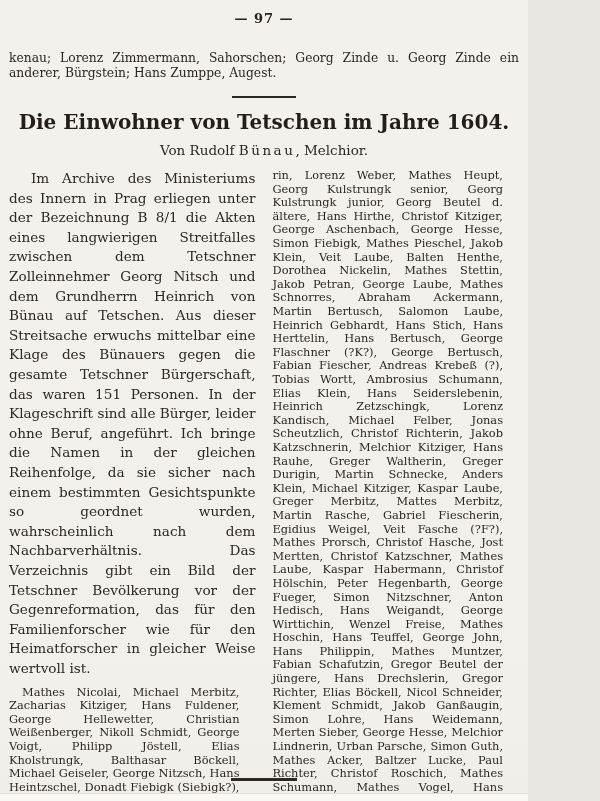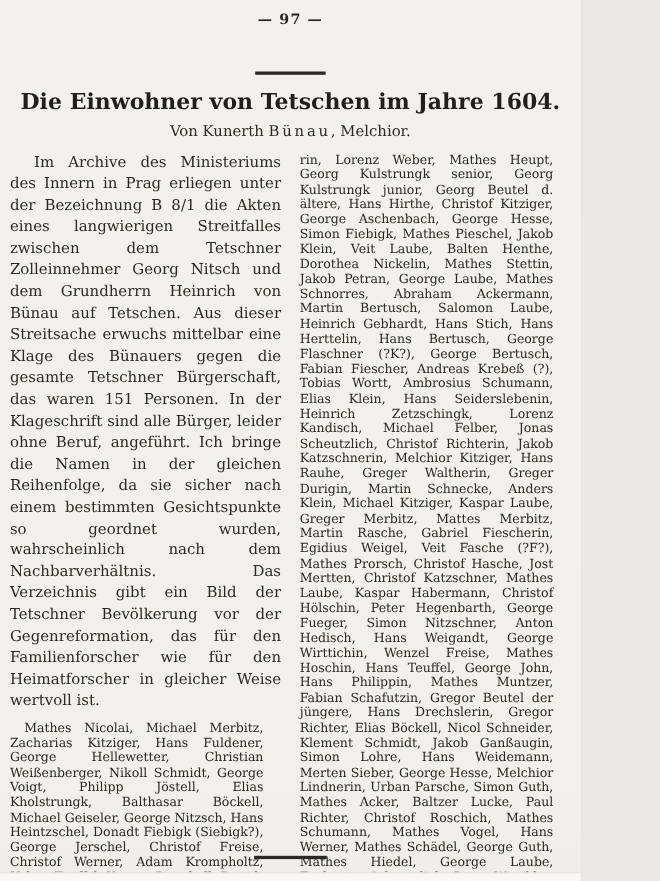--- a/index.html
+++ b/index.html
@@ -81,28 +81,29 @@
   }
 </style>
 </head>
 <body>
 
 <div class="page">
 
   <div class="page-number">— 97 —</div>
 
   <div class="cols continuation">
+    <div class="col">kenau; Lorenz Zimmermann, Sahorschen; Georg Zinde u. Georg Zinde ein anderer, Bürgstein; Hans Zumppe, Augest.</div>
   </div>
 
   <div class="divider"></div>
 
   <h1 class="article-title">Die Einwohner von Tetschen im Jahre 1604.</h1>
 
   <div class="byline">
-    <span>Von Kunerth</span>
+    <span>Von Rudolf</span>
     <span class="author">Bünau</span><span>, Melchior.</span>
   </div>
 
   <div class="cols body-cols">
     <div class="col">
       <p class="intro">Im Archive des Ministeriums des Innern in Prag erliegen unter der Bezeichnung B 8/1 die Akten eines langwierigen Streitfalles zwischen dem Tetschner Zolleinnehmer Georg Nitsch und dem Grundherrn Heinrich von Bünau auf Tetschen. Aus dieser Streitsache erwuchs mittelbar eine Klage des Bünauers gegen die gesamte Tetschner Bürgerschaft, das waren 151 Personen. In der Klageschrift sind alle Bürger, leider ohne Beruf, angeführt. Ich bringe die Namen in der gleichen Reihenfolge, da sie sicher nach einem bestimmten Gesichtspunkte so geordnet wurden, wahrscheinlich nach dem Nachbarverhältnis. Das Verzeichnis gibt ein Bild der Tetschner Bevölkerung vor der Gegenreformation, das für den Familienforscher wie für den Heimatforscher in gleicher Weise wertvoll ist.</p>
       <p class="names">Mathes Nicolai, Michael Merbitz, Zacharias Kitziger, Hans Fuldener, George Hellewetter, Christian Weißenberger, Nikoll Schmidt, George Voigt, Philipp Jöstell, Elias Kholstrungk, Balthasar Böckell, Michael Geiseler, George Nitzsch, Hans Heintzschel, Donadt Fiebigk (Siebigk?), George Jerschel, Christof Freise, Christof Werner, Adam Krompholtz, Urban Teuffel, Kaspar Pieschell, Dauidt Teuffel, Christof Nickel, Hans Ungermann, Jakob Huebener, George Knorrin, Mathes Rasche, Michael Schlendrichtin, Christian Ringk, Baltin Rungin, Wenzel Creutziger (Kreutziger), Adam Koch, George John, Christof Töpperin, Martin Engelhart, Stefan Stoltz, Dauidt Paust, Hans Neuwirth, Jakob Christen, Peter Scheutzlichin, Gregor Kunerth, Balthasar Loh-</p>
     </div>
     <div class="col">
       <p class="names names-right">rin, Lorenz Weber, Mathes Heupt, Georg Kulstrungk senior, Georg Kulstrungk junior, Georg Beutel d. ältere, Hans Hirthe, Christof Kitziger, George Aschenbach, George Hesse, Simon Fiebigk, Mathes Pieschel, Jakob Klein, Veit Laube, Balten Henthe, Dorothea Nickelin, Mathes Stettin, Jakob Petran, George Laube, Mathes Schnorres, Abraham Ackermann, Martin Bertusch, Salomon Laube, Heinrich Gebhardt, Hans Stich, Hans Herttelin, Hans Bertusch, George Flaschner (?K?), George Bertusch, Fabian Fiescher, Andreas Krebeß (?), Tobias Wortt, Ambrosius Schumann, Elias Klein, Hans Seiderslebenin, Heinrich Zetzschingk, Lorenz Kandisch, Michael Felber, Jonas Scheutzlich, Christof Richterin, Jakob Katzschnerin, Melchior Kitziger, Hans Rauhe, Greger Waltherin, Greger Durigin, Martin Schnecke, Anders Klein, Michael Kitziger, Kaspar Laube, Greger Merbitz, Mattes Merbitz, Martin Rasche, Gabriel Fiescherin, Egidius Weigel, Veit Fasche (?F?), Mathes Prorsch, Christof Hasche, Jost Mertten, Christof Katzschner, Mathes Laube, Kaspar Habermann, Christof Hölschin, Peter Hegenbarth, George Fueger, Simon Nitzschner, Anton Hedisch, Hans Weigandt, George Wirttichin, Wenzel Freise, Mathes Hoschin, Hans Teuffel, George John, Hans Philippin, Mathes Muntzer, Fabian Schafutzin, Gregor Beutel der jüngere, Hans Drechslerin, Gregor Richter, Elias Böckell, Nicol Schneider, Klement Schmidt, Jakob Ganßaugin, Simon Lohre, Hans Weidemann, Merten Sieber, George Hesse, Melchior Lindnerin, Urban Parsche, Simon Guth, Mathes Acker, Baltzer Lucke, Paul Richter, Christof Roschich, Mathes Schumann, Mathes Vogel, Hans Werner, Mathes Schädel, George Guth, Mathes Hiedel, George Laube, Zacharias Scheutzlich, Peter Winckler, Peter Scheutzlich, Paul Lesche, Tomas Lohre, Adam Knorre, George Richter, Markus Hase, Michael Schmidt, Christof Hederich.</p>

